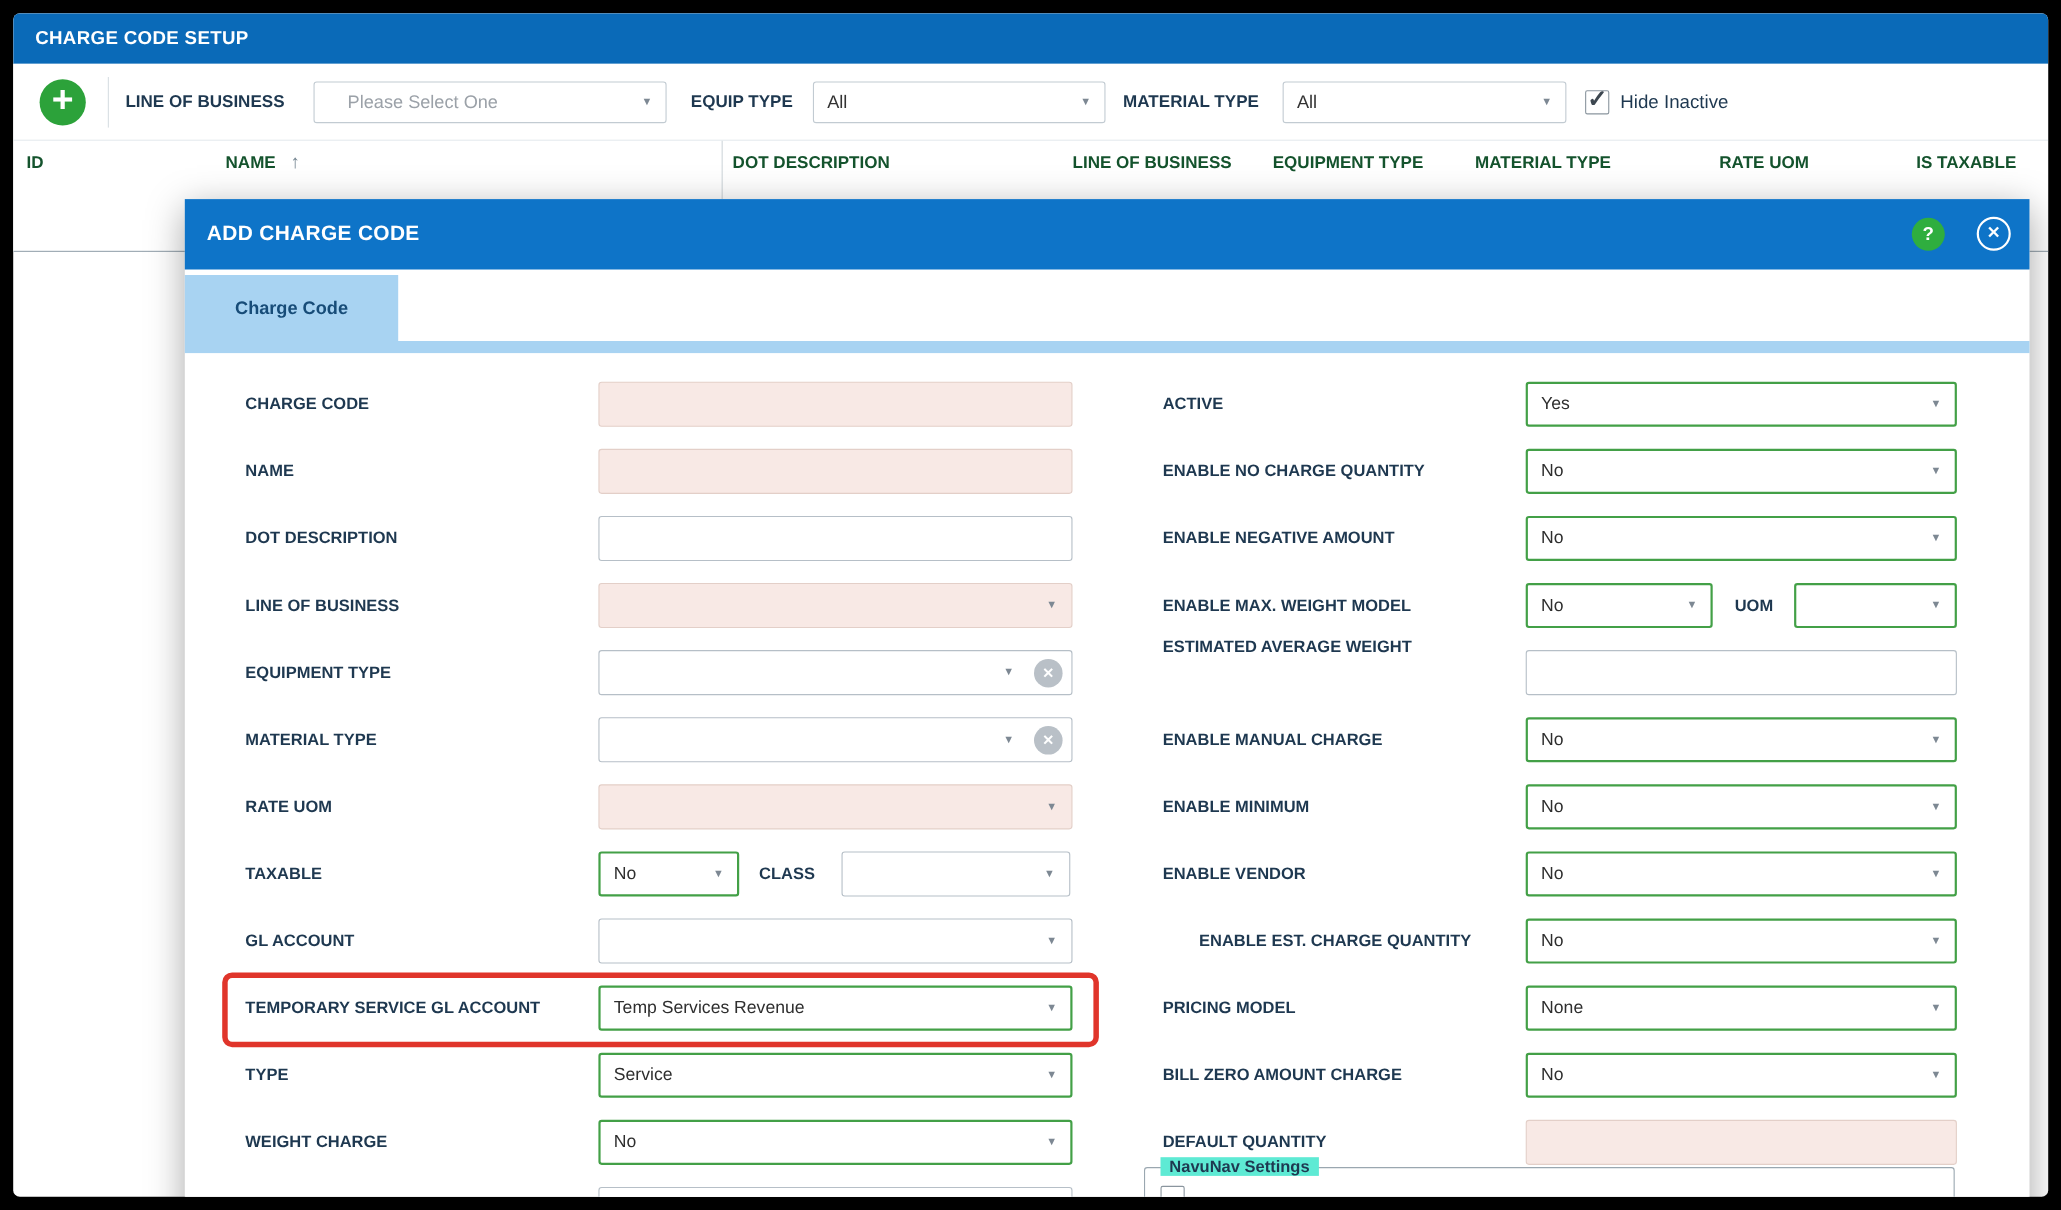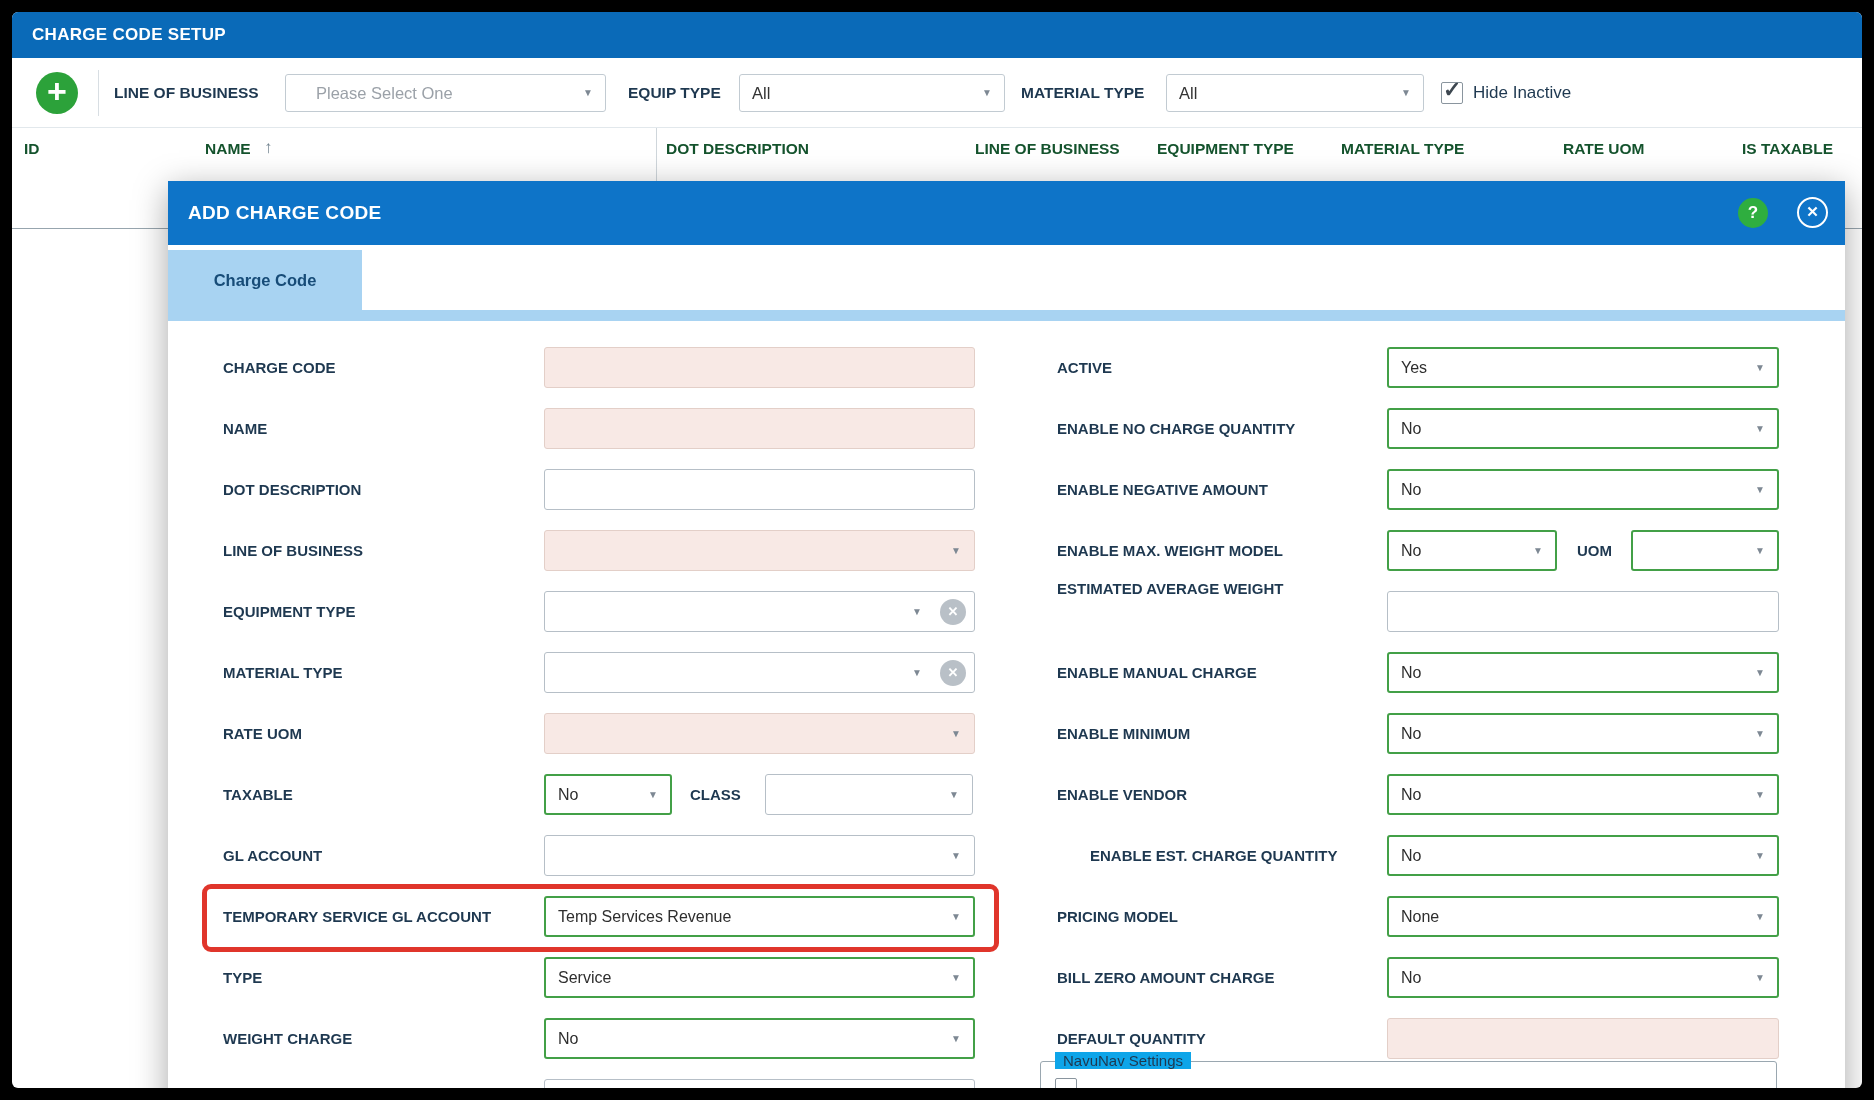--- a/index.html
+++ b/index.html
@@ -57,21 +57,21 @@
   .fld.green .caret { line-height:37px; right:12px; }
   .fld.pink { background:#f8e9e5; border-color:#e3cfc8; }
   .fld.clearable .caret { right:52px; }
   .clearbtn { position:absolute; right:8px; top:7px; width:26px; height:26px; border-radius:50%; background:#b9c0c7;
               color:#fff; text-align:center; line-height:26px; font-size:13px; font-weight:bold; cursor:pointer; }
 
   .hl-box { position:absolute; left:34px; top:703px; width:797px; height:68px; border:5px solid #e0352b; border-radius:9px;
             z-index:6; pointer-events:none; }
 
   .nav-group { position:absolute; left:872px; top:880px; width:737px; height:120px; border:1px solid #9aa7b0; border-radius:3px; }
-  .nav-legend { position:absolute; top:-10px; left:14px; background:#0ea5e9; padding:0 8px; font-weight:normal; font-size:15px; color:#1e3850; white-space:nowrap; }
+  .nav-legend { position:absolute; top:-10px; left:14px; background:#5eead4; padding:0 8px; font-weight:bold; font-size:15px; color:#1e3850; white-space:nowrap; }
   .nav-check { position:absolute; left:14px; top:16px; width:22px; height:22px; border:1px solid #8a959e; border-radius:2px; background:#fff; cursor:pointer; }
 </style>
 </head>
 <body>
 
 <div class="screen">
   <div class="page">
 
     <div class="titlebar">
       <span>CHARGE CODE SETUP</span>

